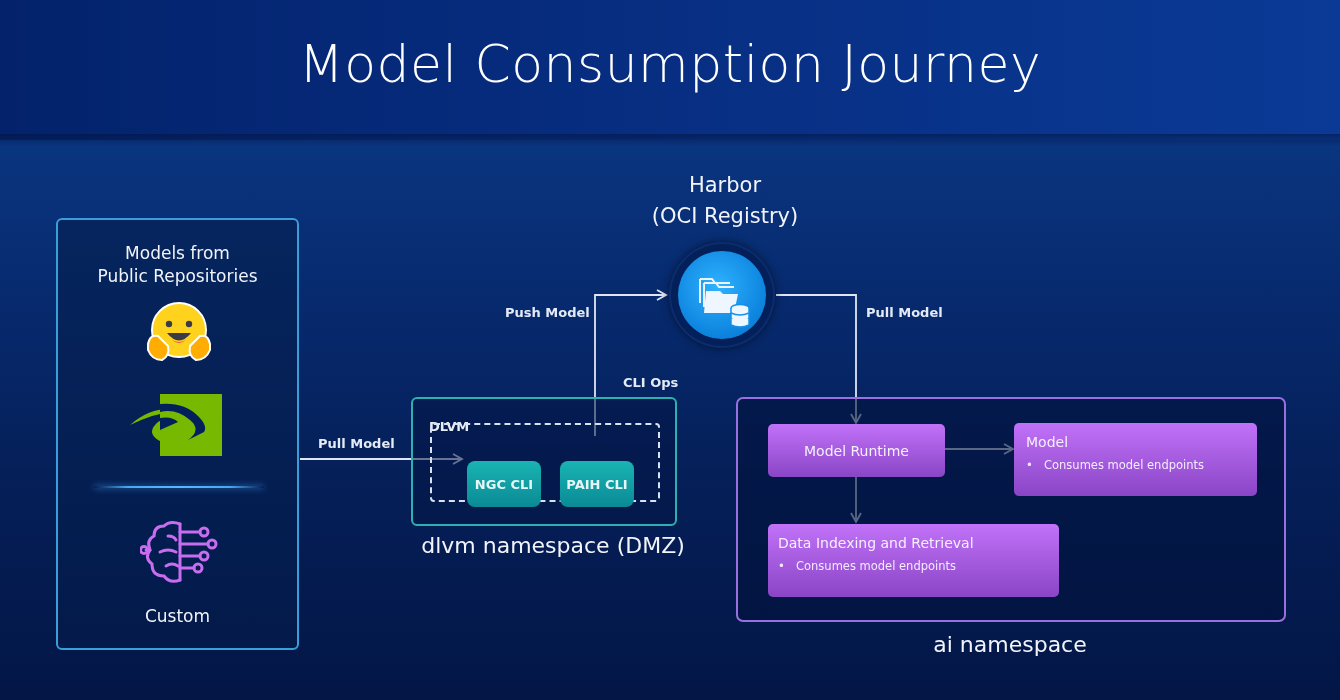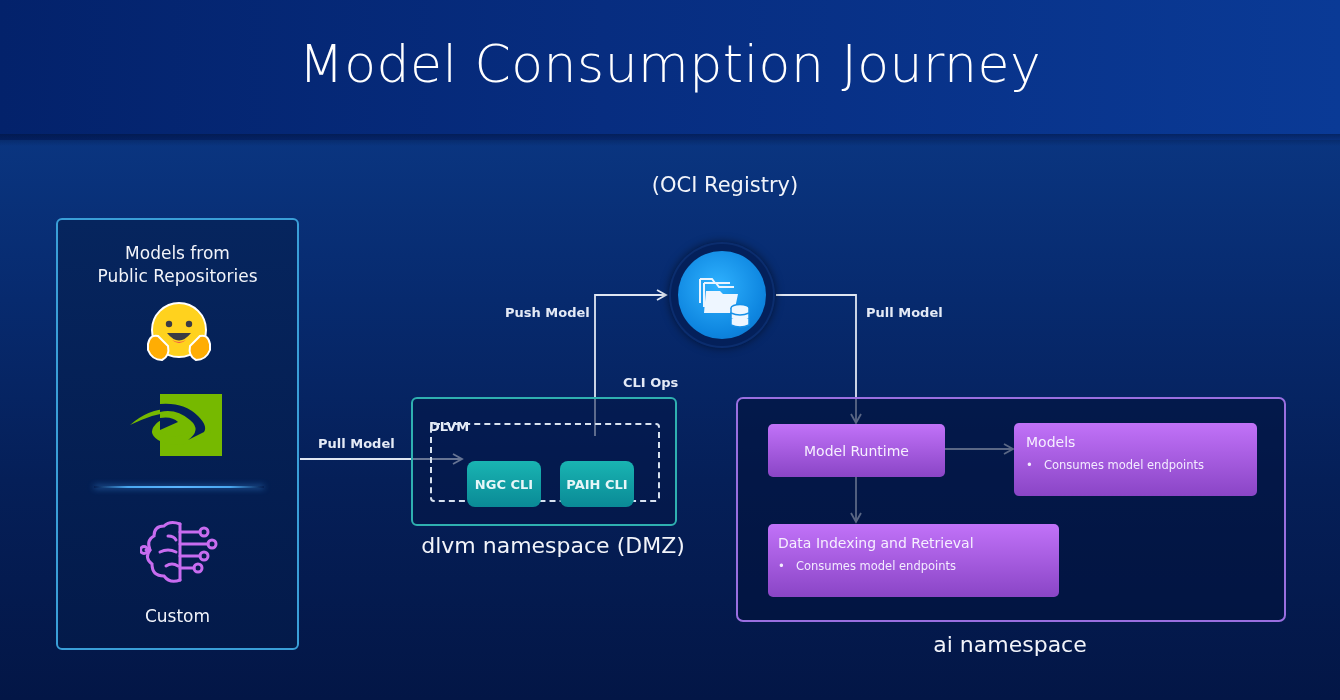--- a/index.html
+++ b/index.html
@@ -165,20 +165,21 @@
   </svg>
   <div class="lp-custom">Custom</div>
 </div>
 
 <div class="lbl" style="left:318px; top:436px;">Pull Model</div>
 <div class="lbl" style="left:505px; top:305px;text-align:right;">Push Model</div>
 <div class="lbl" style="left:623px; top:375px;">CLI Ops</div>
 <div class="lbl" style="left:866px; top:305px;">Pull Model</div>
 
 <div class="harbor-title">
+  <div>Harbor</div>
   <div>(OCI Registry)</div>
 </div>
 <div class="harbor-ring">
   <div class="harbor-circle">
     <svg viewBox="0 0 88 88" width="88" height="88" style="position:absolute;left:0;top:0;">
       <path d="M22,28 L22,52 M22,28 L34,28 L37,32 L52,32" fill="none" stroke="#eaf4ff" stroke-width="2"></path>
       <path d="M26,32 L26,56 M26,32 L38,32 L41,36 L56,36" fill="none" stroke="#eaf4ff" stroke-width="2"></path>
       <path d="M28,40 L42,40 L45,43 L60,43 L56,62 L26,62 Z" fill="#eef6ff"></path>
       <g fill="#eef6ff" stroke="#1690e8" stroke-width="1.5">
         <ellipse cx="62" cy="62" rx="9" ry="3.5"></ellipse>
@@ -198,21 +199,21 @@
     <div class="cli-btn" style="left:128px;">PAIH CLI</div>
   </div>
 </div>
 <div class="dmz-caption">dlvm namespace (DMZ)</div>
 
 <div class="ai-box"></div>
 <div class="pbox" style="left:768px; top:424px; width:177px; height:53px; display:flex; align-items:center; justify-content:center;">
   <span class="pt">Model Runtime</span>
 </div>
 <div class="pbox" style="left:1014px; top:423px; width:243px; height:73px; padding:11px 12px; box-sizing:border-box;">
-  <div class="pt">Models</div>
+  <div class="pt">Model</div>
   <div class="pb">
       <span class="dot">•</span>
       <span>Consumes model endpoints</span>
     </div>
 </div>
 <div class="pbox" style="left:768px; top:524px; width:291px; height:73px; padding:11px 10px; box-sizing:border-box;">
   <div class="pt">Data Indexing and Retrieval</div>
   <div class="pb">
       <span class="dot">•</span>
       <span>Consumes model endpoints</span>

